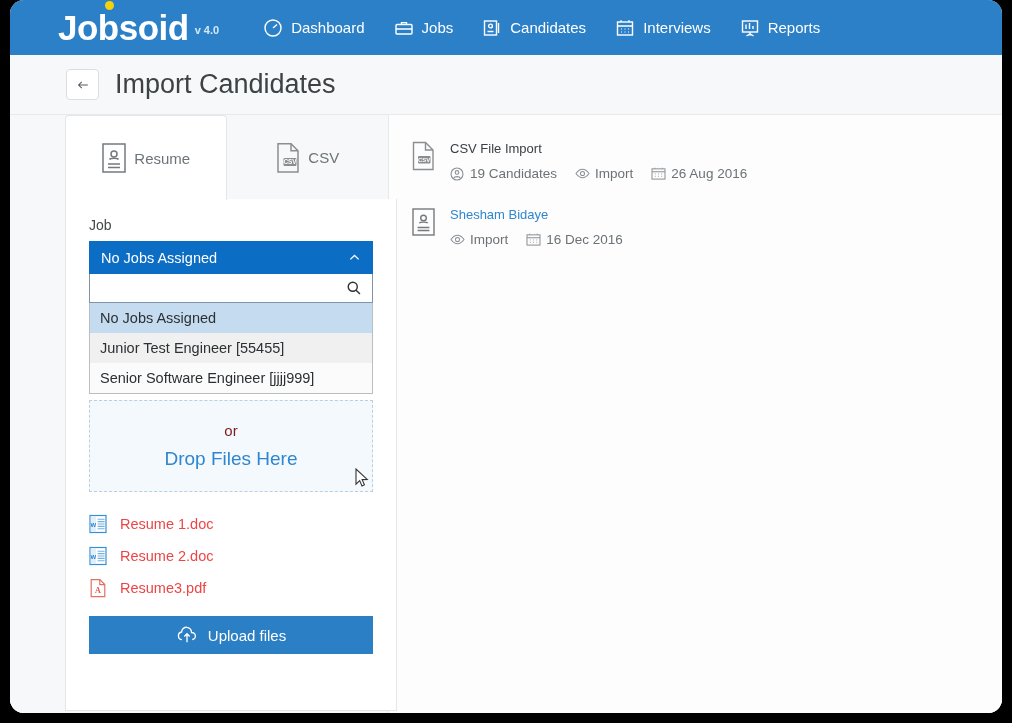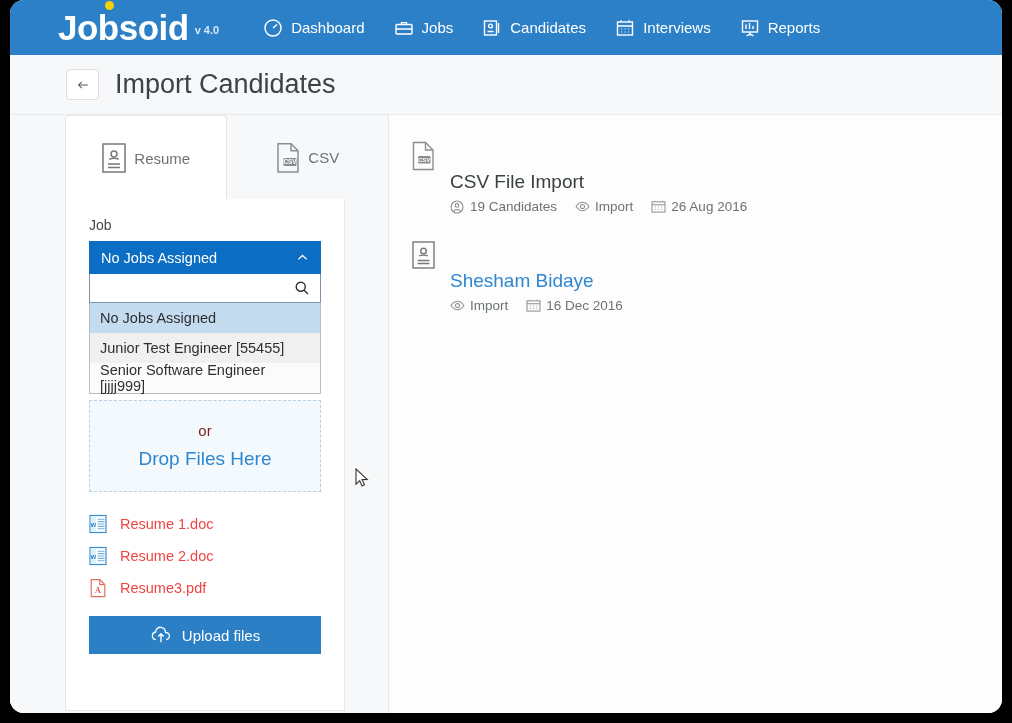--- a/index.html
+++ b/index.html
@@ -137,21 +137,21 @@
   .tab.active {
     background: #ffffff;
     border: 1px solid #e4e6e8;
     border-bottom: none;
     border-radius: 4px 4px 0 0;
   }
   .tab-icon { height: 34px; display: flex; align-items: center; }
 
   
   .panel {
-    width: 280px;
+    width: 332px;
     background: #ffffff;
     border: 1px solid #e4e6e8;
     border-top: none;
     margin-top: -1px;
     padding: 18px 23px 0 23px;
     min-height: 512px;
     position: relative;
   }
   .field-label {
     font-size: 14px;
@@ -259,24 +259,23 @@
 
   
   .import-row {
     display: flex;
     gap: 14px;
     margin-bottom: 22px;
     padding-left: 2px;
   }
   .import-thumb { width: 25px; height: 30px; flex: none; margin-top: 4px; }
   .import-title {
-    font-size: 19px;
+    font-size: 13px;
     color: #3a4044;
     line-height: 24px;
-    margin-top: 33px;
   }
   .import-title.link { color: #2f86d0; cursor: pointer; }
   .import-meta {
     display: flex;
     align-items: flex-start;
     gap: 18px;
     margin-top: 5px;
     font-size: 13.5px;
     color: #6c7276;
   }

